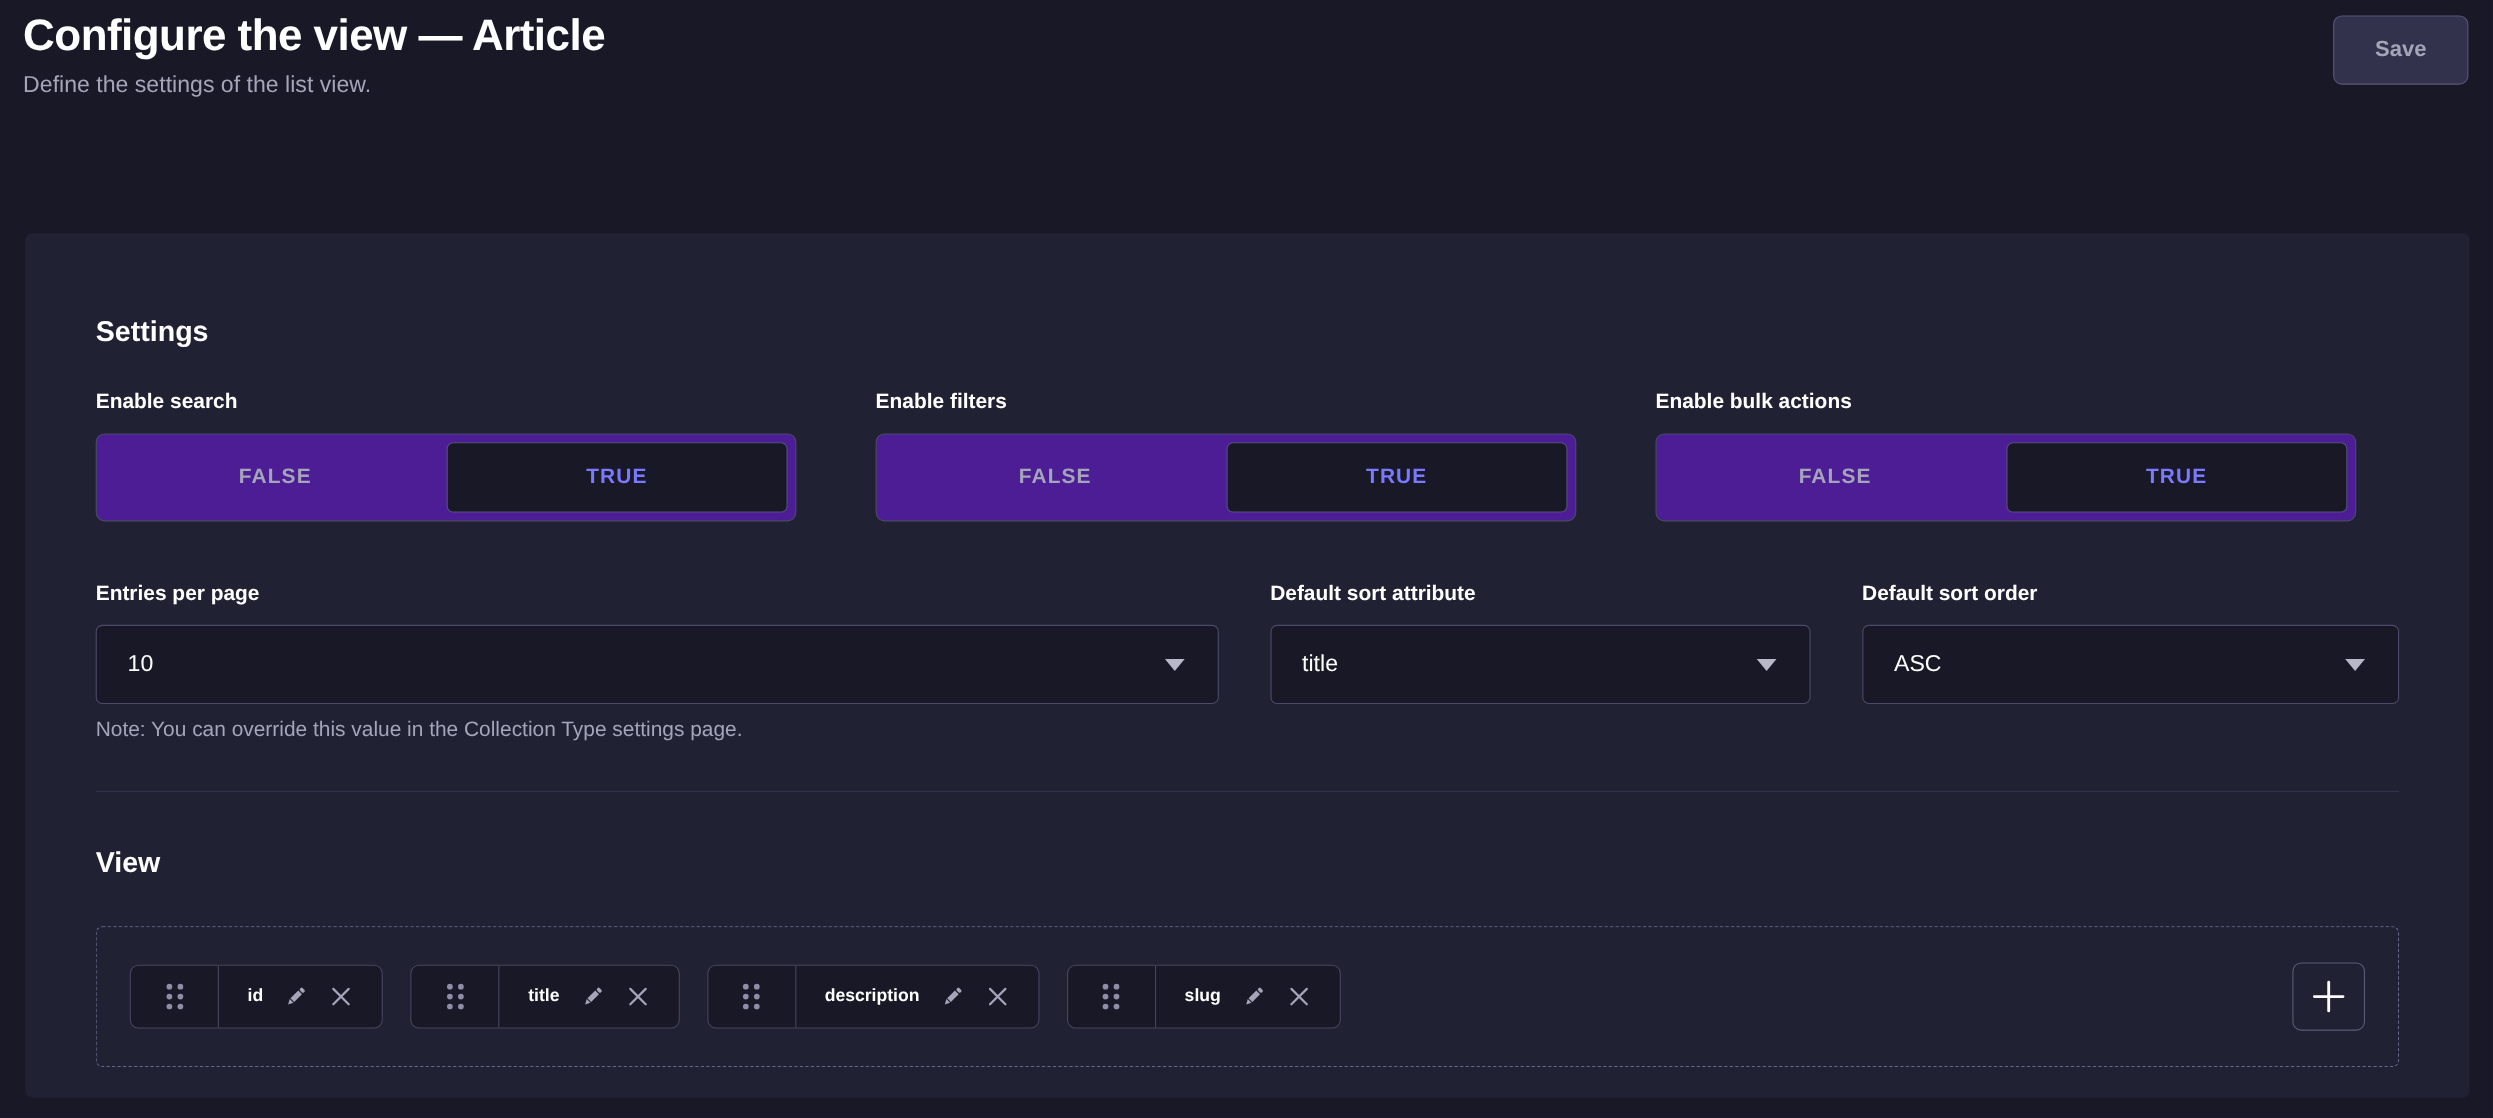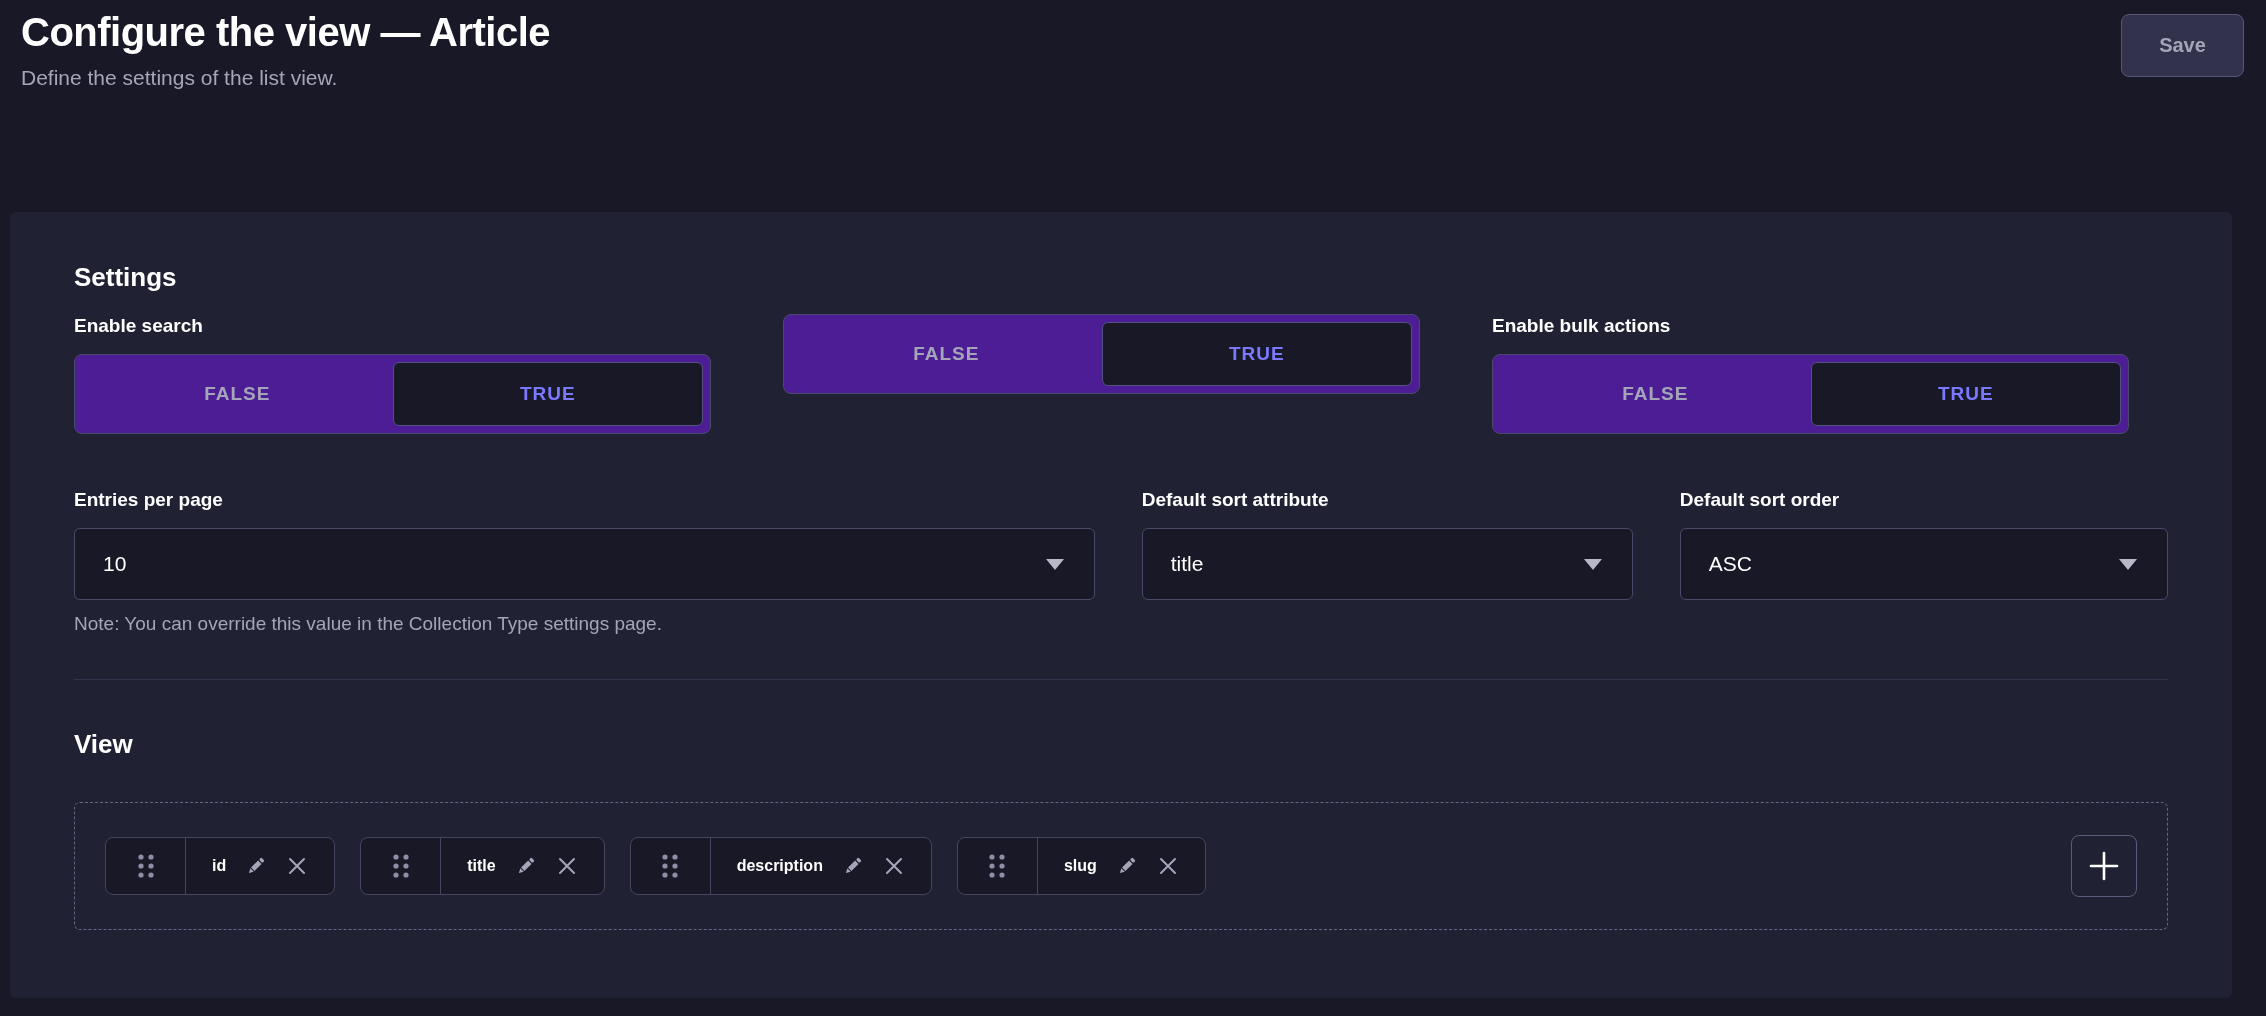--- a/index.html
+++ b/index.html
@@ -23,34 +23,34 @@
   .save-btn{
     position:absolute;top:14px;right:22px;width:123px;height:63px;
     background:#32324d;border:1px solid #565679;border-radius:8px;
     color:#a5a5ba;font-size:20px;font-weight:600;
     font-family:"Liberation Sans", sans-serif;
     display:flex;align-items:center;justify-content:center;cursor:pointer;
   }
 
   
   .card{
-    position:absolute;left:10px;top:212px;width:2222px;height:786px;
+    position:absolute;left:23px;top:212px;width:2222px;height:786px;
     background:#212134;border-radius:6px;
-    padding:50px 64px;
+    padding:74px 64px;
   }
   .section-heading{
     margin:0;font-size:26px;line-height:30px;font-weight:600;color:#ffffff;
   }
 
   .field-label{
     display:block;font-size:19px;line-height:24px;font-weight:600;color:#ffffff;margin-bottom:16px;
   }
 
   
-  .toggle-row{display:flex;gap:72px;margin-top:22px;}
+  .toggle-row{display:flex;gap:72px;margin-top:38px;}
   .toggle-field{width:637px;}
   .bool-toggle{
     height:80px;background:#4c1d95;border:1px solid #4a4a6a;border-radius:8px;
     display:flex;align-items:stretch;padding:7px;
   }
   .bool-opt{
     flex:1;display:flex;align-items:center;justify-content:center;
     font-size:19px;font-weight:600;letter-spacing:1px;cursor:pointer;
     border-radius:6px;border:1px solid transparent;
   }
@@ -120,20 +120,21 @@
 
     <div class="toggle-field">
       <span class="field-label">Enable search</span>
       <div class="bool-toggle">
         <div class="bool-opt off">FALSE</div>
         <div class="bool-opt on">TRUE</div>
       </div>
     </div>
 
     <div class="toggle-field">
+      <span class="field-label">Enable filters</span>
       <div class="bool-toggle">
         <div class="bool-opt off">FALSE</div>
         <div class="bool-opt on">TRUE</div>
       </div>
     </div>
 
     <div class="toggle-field">
       <span class="field-label">Enable bulk actions</span>
       <div class="bool-toggle">
         <div class="bool-opt off">FALSE</div>

